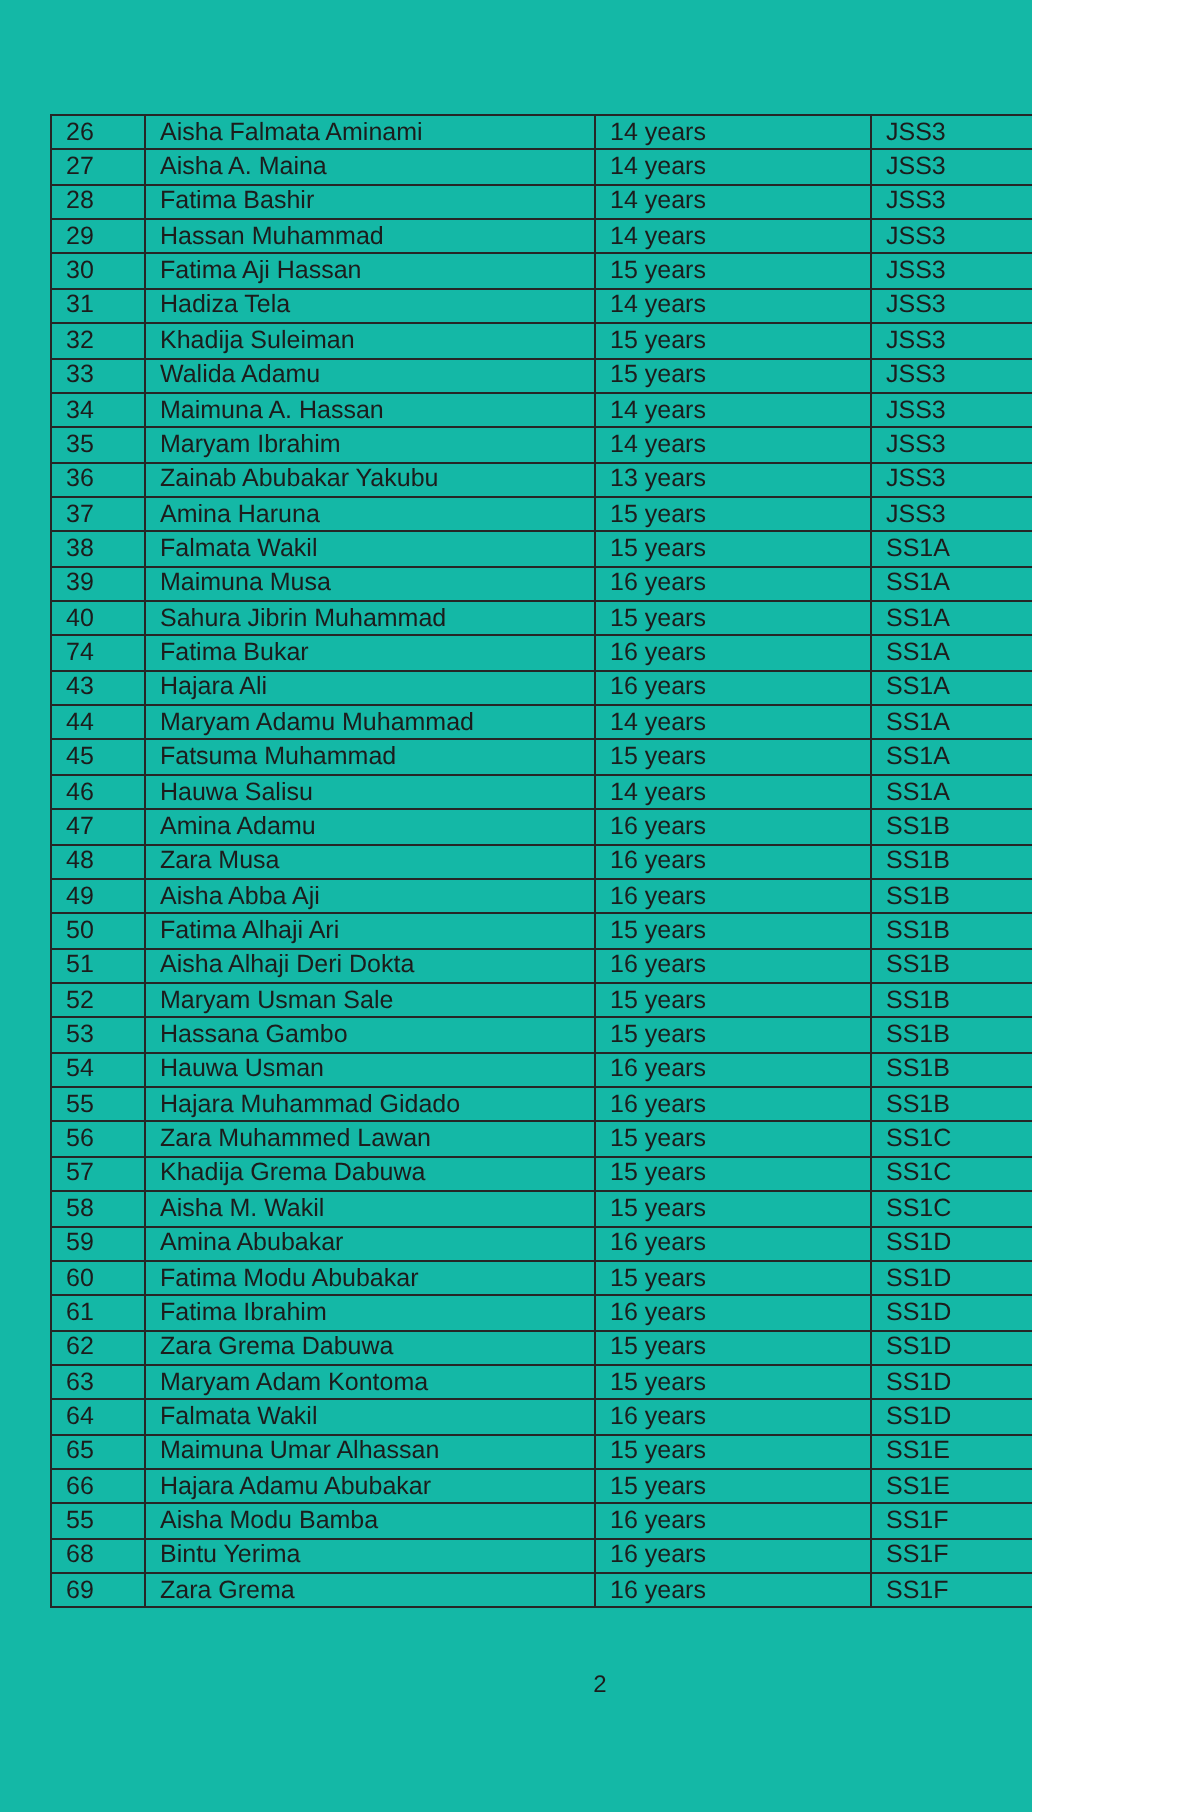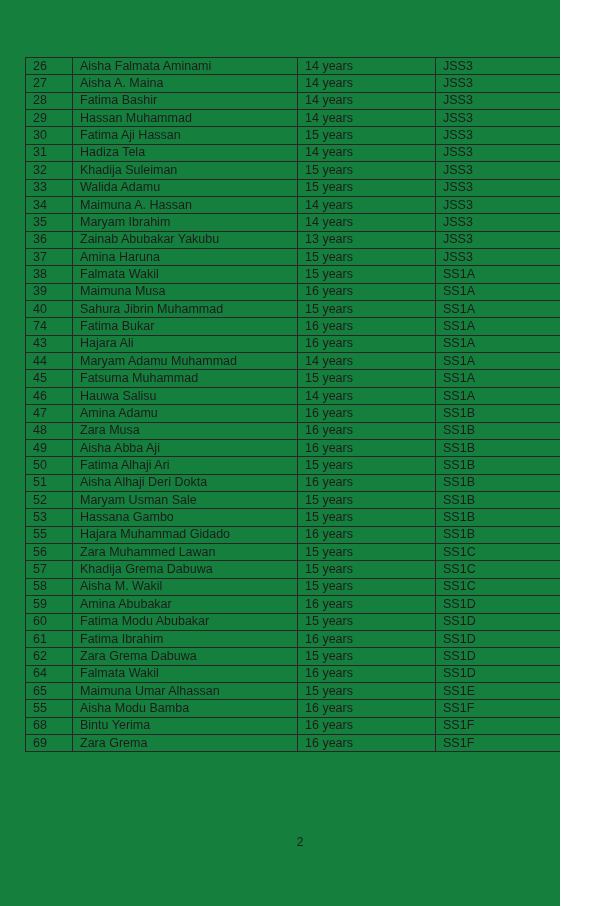--- a/index.html
+++ b/index.html
@@ -2,23 +2,23 @@
 <html><head>
 <meta charset="utf-8">
 <style>
   html, body {
     margin: 0;
     padding: 0;
     background: #ffffff;
   }
   .page {
     position: relative;
-    width: 560px;
+    width: 516px;
     height: 906px;
-    background: #15803d;
+    background: #14b8a6;
     font-family: "Liberation Sans", sans-serif;
     color: #1c1c1c;
     overflow: hidden;
   }
   table.student-table {
     position: absolute;
     left: 25px;
     top: 57px;
     width: 548px;
     border-collapse: collapse;
@@ -219,20 +219,26 @@
           <td>15 years</td>
           <td>SS1B</td>
         </tr>
         <tr>
           <td>53</td>
           <td>Hassana Gambo</td>
           <td>15 years</td>
           <td>SS1B</td>
         </tr>
         <tr>
+          <td>54</td>
+          <td>Hauwa Usman</td>
+          <td>16 years</td>
+          <td>SS1B</td>
+        </tr>
+        <tr>
           <td>55</td>
           <td>Hajara Muhammad Gidado</td>
           <td>16 years</td>
           <td>SS1B</td>
         </tr>
         <tr>
           <td>56</td>
           <td>Zara Muhammed Lawan</td>
           <td>15 years</td>
           <td>SS1C</td>
@@ -267,32 +273,44 @@
           <td>16 years</td>
           <td>SS1D</td>
         </tr>
         <tr>
           <td>62</td>
           <td>Zara Grema Dabuwa</td>
           <td>15 years</td>
           <td>SS1D</td>
         </tr>
         <tr>
+          <td>63</td>
+          <td>Maryam Adam Kontoma</td>
+          <td>15 years</td>
+          <td>SS1D</td>
+        </tr>
+        <tr>
           <td>64</td>
           <td>Falmata Wakil</td>
           <td>16 years</td>
           <td>SS1D</td>
         </tr>
         <tr>
           <td>65</td>
           <td>Maimuna Umar Alhassan</td>
           <td>15 years</td>
           <td>SS1E</td>
         </tr>
         <tr>
+          <td>66</td>
+          <td>Hajara Adamu Abubakar</td>
+          <td>15 years</td>
+          <td>SS1E</td>
+        </tr>
+        <tr>
           <td>55</td>
           <td>Aisha Modu Bamba</td>
           <td>16 years</td>
           <td>SS1F</td>
         </tr>
         <tr>
           <td>68</td>
           <td>Bintu Yerima</td>
           <td>16 years</td>
           <td>SS1F</td>

